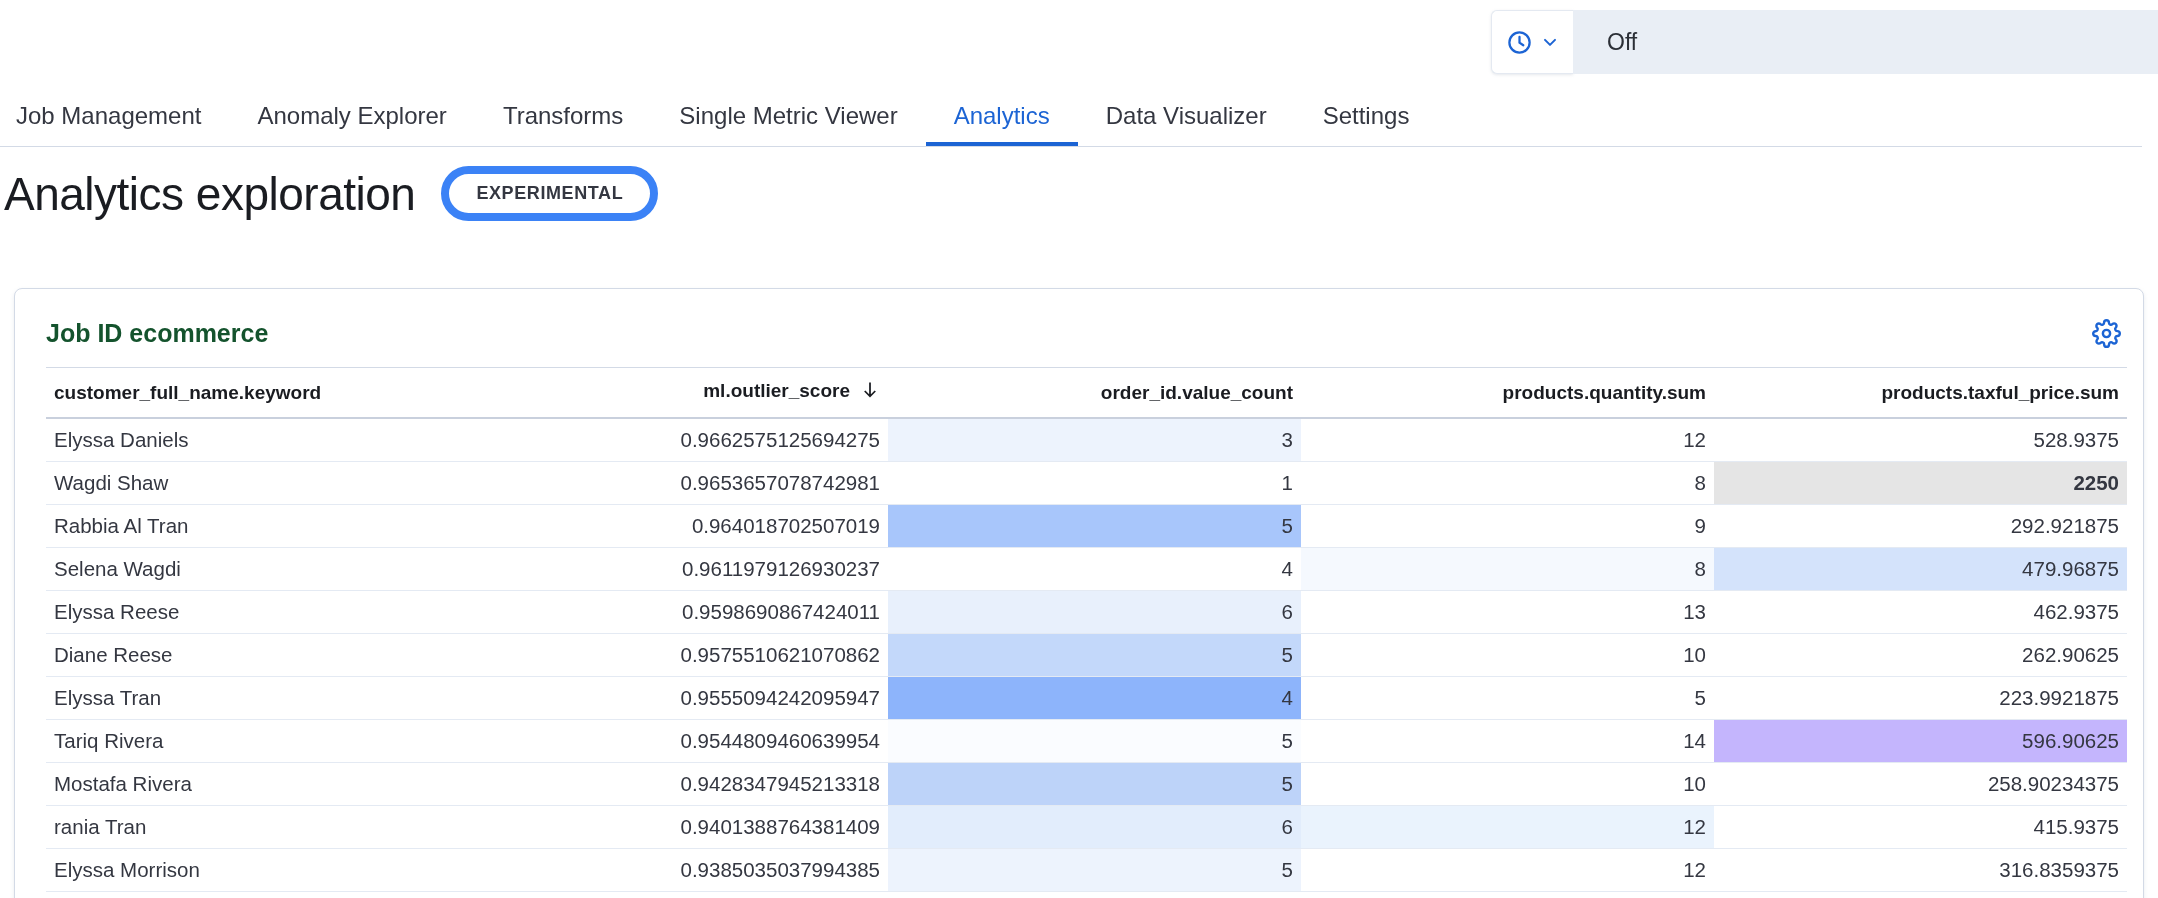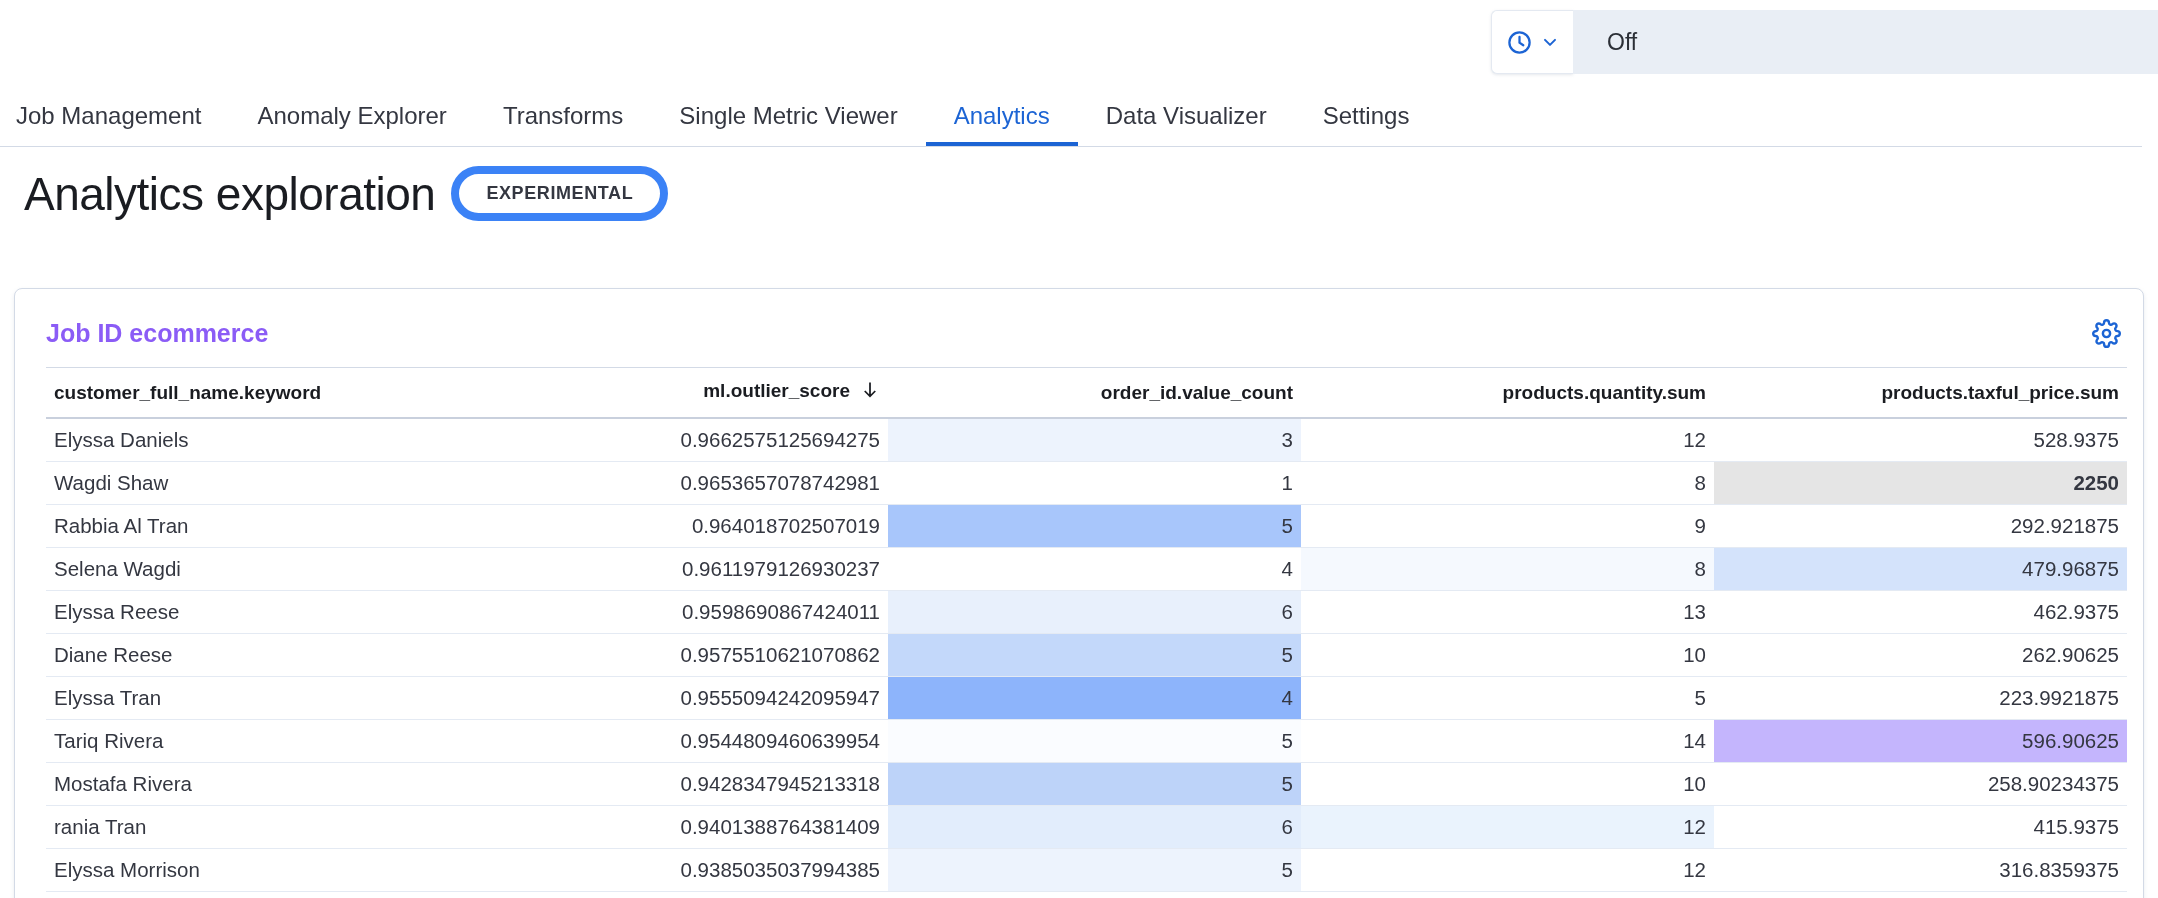--- a/index.html
+++ b/index.html
@@ -29,36 +29,36 @@
   
   .tab-bar {
     position: absolute; top: 86px; left: 0; right: 16px; height: 61px;
     display: flex; align-items: stretch; border-bottom: 1px solid #d3dae6;
   }
   .tab { padding: 0 28px; display: flex; align-items: center; font-size: 24px; color: #343741; cursor: pointer; white-space: nowrap; }
   .tab:first-child { padding-left: 16px; }
   .tab.active { color: var(--accent); box-shadow: inset 0 -4px 0 var(--accent); }
 
   
-  .title-row { position: absolute; top: 166px; left: 24px; display: flex; align-items: center; gap: 16px; }
+  .title-row { position: absolute; top: 166px; left: 4px; display: flex; align-items: center; gap: 26px; }
   .page-title { font-size: 46px; font-weight: 400; color: #1a1c21; letter-spacing: -0.5px; }
   .badge {
     border: 8px solid #3b82f6; border-radius: 30px; padding: 9px 27px;
     font-size: 18px; font-weight: 700; color: #343741; letter-spacing: 0.6px;
   }
 
   
   .panel {
     position: absolute; top: 288px; left: 14px; width: 2130px; height: 680px;
     background: #fff; border: 1px solid #d3dae6; border-radius: 8px;
     box-shadow: 0 2px 4px rgba(152,162,179,.2);
     padding: 26px 16px 0 31px;
   }
   .panel-header { display: flex; justify-content: space-between; align-items: center; height: 36px; }
-  .panel-title { font-size: 25px; font-weight: 700; color: #8b5cf6; }
+  .panel-title { font-size: 25px; font-weight: 700; color: #14532d; }
   .gear-btn { background: none; border: none; padding: 0; margin-right: 6px; cursor: pointer; line-height: 0; }
 
   
   table { width: 100%; border-collapse: collapse; table-layout: fixed; margin-top: 16px; }
   col.num { width: 413px; }
   th {
     border-top: 1px solid #d3dae6; border-bottom: 2px solid #c9d0dd;
     font-size: 19px; font-weight: 700; color: #1a1c21;
     padding: 12px 8px; cursor: pointer; white-space: nowrap;
   }

